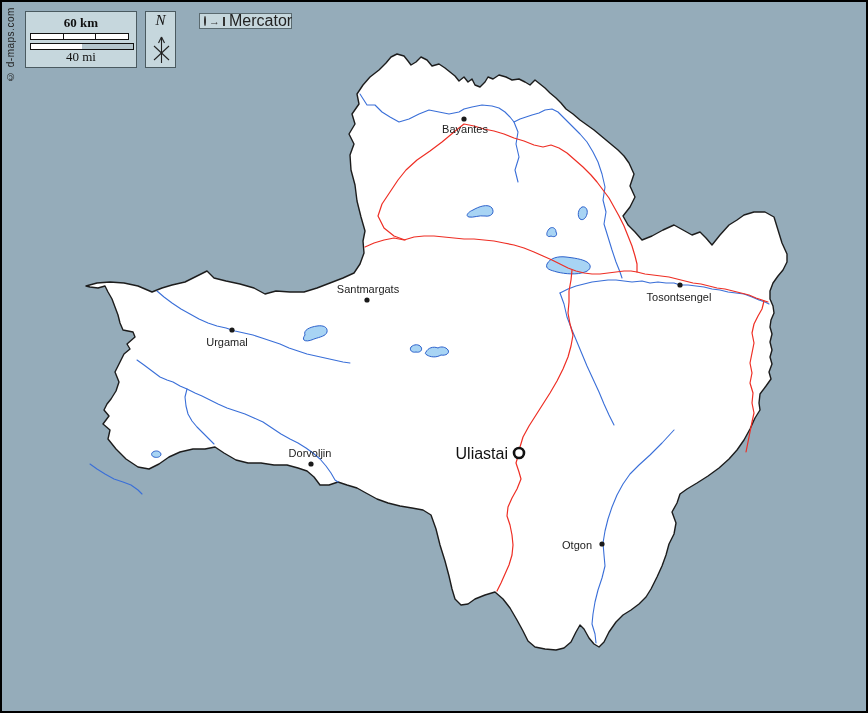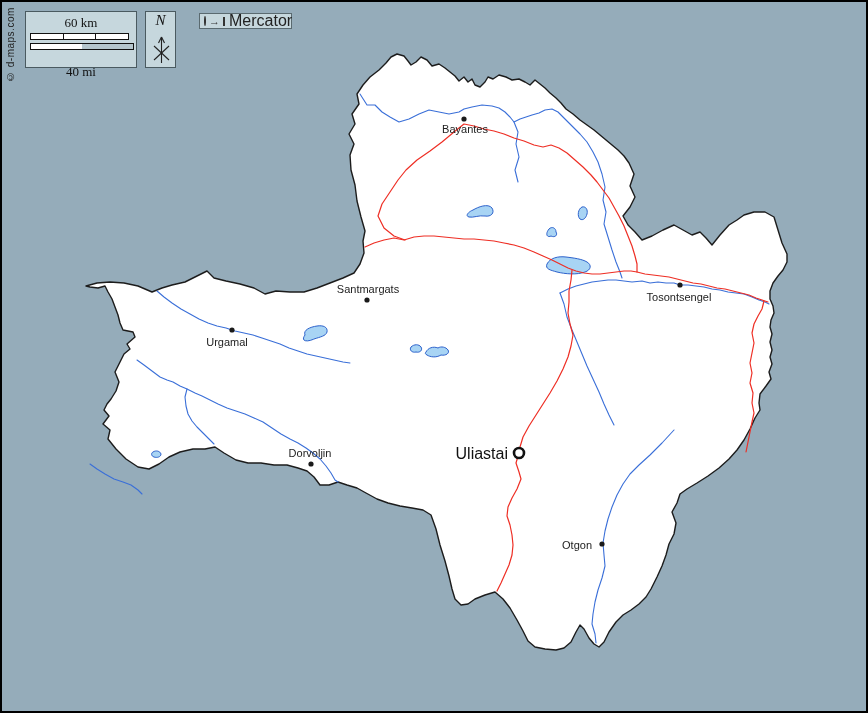--- a/index.html
+++ b/index.html
@@ -18,22 +18,22 @@
   .town-label{font-family:"Liberation Sans",sans-serif;font-size:11px;fill:var(--text,#222);}
   .capital-ring{fill:#fff;stroke:#111;stroke-width:2.6;}
   .capital-label{font-family:"Liberation Sans",sans-serif;font-size:16px;fill:#111;}
   .panel{
     position:absolute;background:var(--panel,#c6d7dd);
     border:1px solid #4a5a60;box-sizing:border-box;
   }
   #scalebox{left:23px;top:9px;width:112px;height:57px;}
   .scale-text{position:absolute;width:100%;text-align:center;
     font-family:"Liberation Serif",serif;font-size:13px;color:#111;}
-  #km-label{top:3px;}
-  #mi-label{top:37px;margin-top:15px;}
+  #km-label{top:3px;font-weight:bold;}
+  #mi-label{top:37px;}
   .bar{position:absolute;background:#fff;border:1px solid #111;height:5px;box-sizing:content-box;}
   #km-bar{left:4px;top:21px;width:97px;}
   #mi-bar{left:4px;top:31px;width:102px;}
   .tick{position:absolute;top:0;width:1px;height:100%;background:#111;}
   #mi-fill{position:absolute;right:0;top:0;width:50%;height:100%;background:#b5c6cd;}
   #northbox{left:143px;top:9px;width:31px;height:57px;text-align:center;}
   #north-label{font-family:"Liberation Serif",serif;font-style:italic;font-size:15px;color:#111;line-height:17px;display:block;}
   #projbox{left:197px;top:11px;width:93px;height:16px;display:flex;align-items:center;gap:3px;padding:0 4px;border-color:#5a6a70;}
   .glyph-circle{width:8px;height:8px;border:1px solid #333;border-radius:50%;display:inline-block;}
   .glyph-square{width:7px;height:7px;border:1px solid #333;display:inline-block;}

